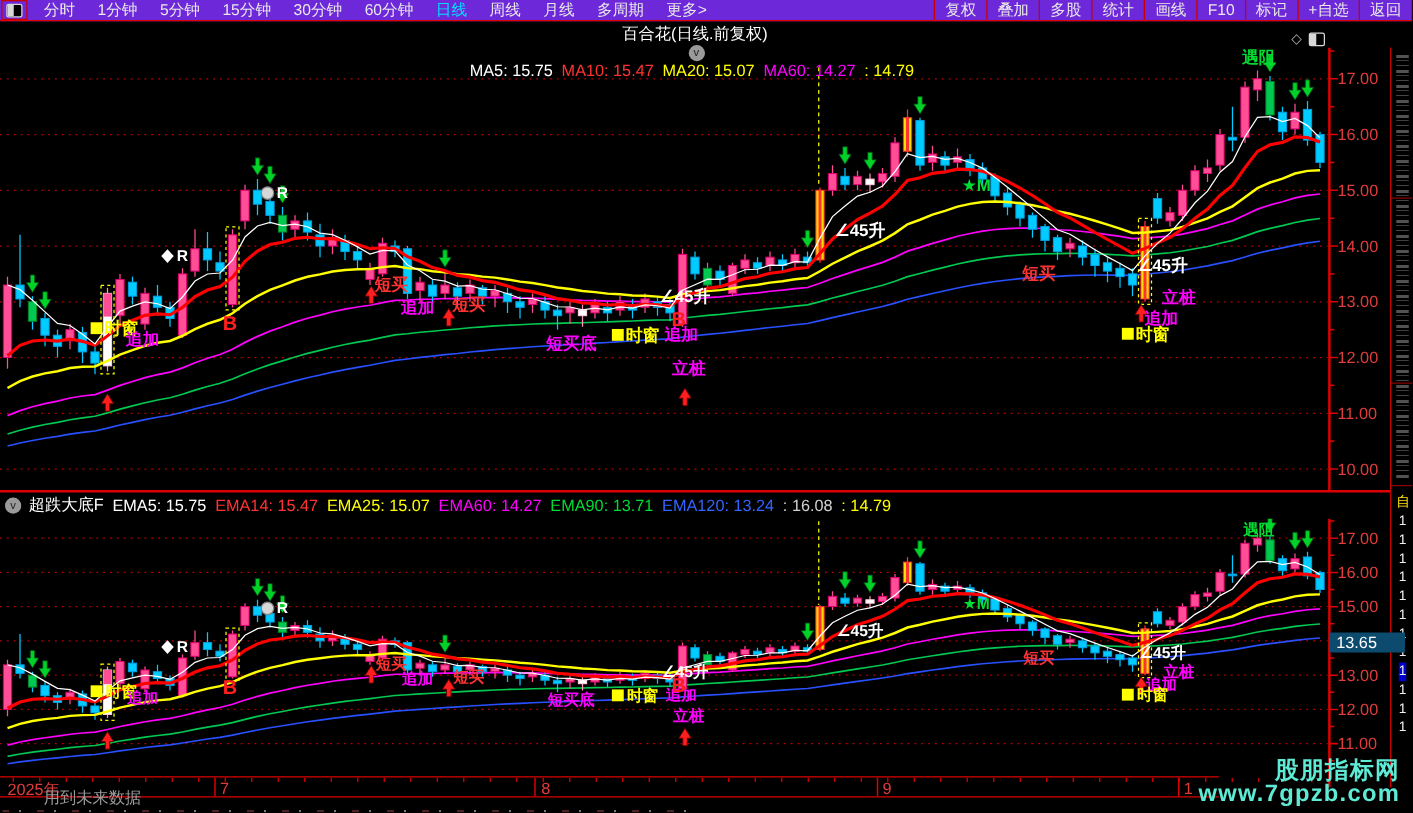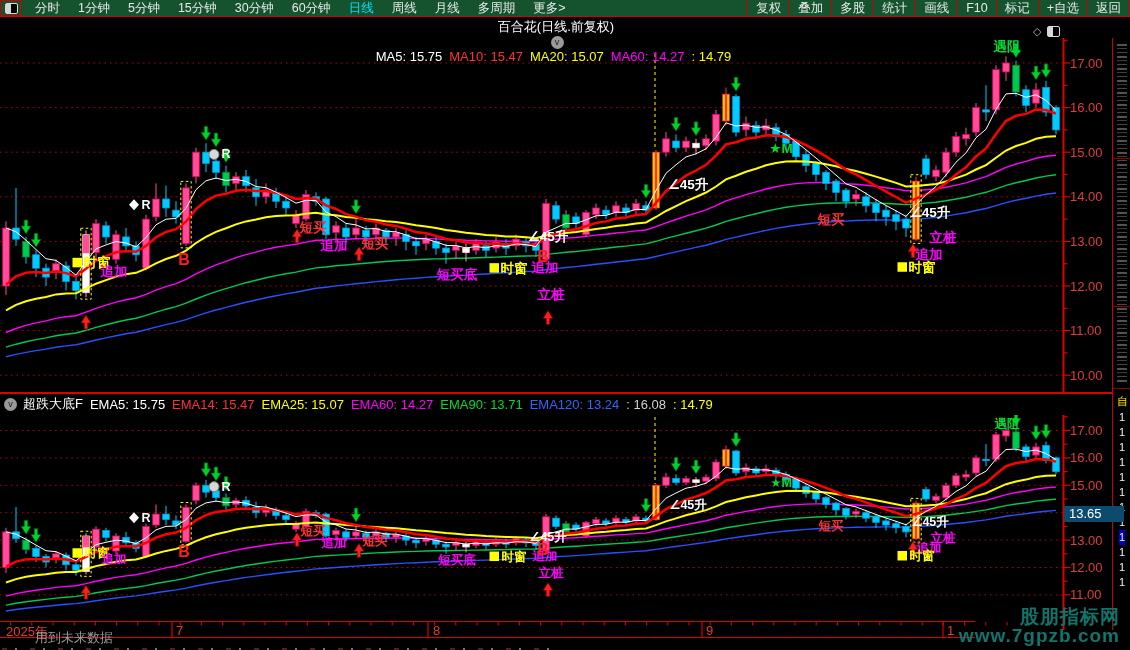--- a/index.html
+++ b/index.html
@@ -1,20 +1,20 @@
 <!DOCTYPE html>
 <html><head>
 <meta charset="utf-8">
 <style>
   html,body{margin:0;padding:0;background:#000;}
   .screen{position:relative;width:1130px;height:650px;background:#000;overflow:hidden;
           font-family:"Liberation Sans","DejaVu Sans",sans-serif;-webkit-font-smoothing:antialiased;}
   
   .topbar{position:absolute;top:0;left:0;width:1130px;height:16px;border-bottom:1.5px solid #dc0000;
-          display:flex;align-items:center;font-size:12.5px;color:#e8e8e8;background:#14532d;z-index:20;}
+          display:flex;align-items:center;font-size:12.5px;color:#e8e8e8;background:#6d28d9;z-index:20;}
   .tl-iconbox{width:19px;height:14px;border:1px solid #c80000;margin-left:1px;display:flex;align-items:center;justify-content:center;}
   .winicon{width:11px;height:9px;border:1.5px solid #d8d8d8;border-radius:2px;position:relative;background:#000;}
   .winicon::after{content:"";position:absolute;left:0;top:0;bottom:0;width:45%;background:#d8d8d8;}
   .menu-left{display:flex;align-items:center;margin-left:4px;}
   .mi{padding:0 9px;white-space:nowrap;cursor:default;}
   .mi.active{color:#00e1ff;}
   .menu-right{margin-left:auto;display:flex;align-items:center;height:100%;}
   .mr{padding:0 8px;border-left:1px solid #c80000;height:100%;display:flex;align-items:center;white-space:nowrap;}
   .mr:last-child{border-right:1px solid #c80000;}
   
@@ -42,21 +42,21 @@
   .rightstrip{position:absolute;left:1112px;top:38px;width:18px;height:592px;border-left:1.5px solid #c80000;background:#000;z-index:7;}
   .speck{position:absolute;left:4px;top:6px;width:10px;height:340px;
     background:repeating-linear-gradient(180deg,#525252 0 2px,#000 2px 4px,#3c3c3c 4px 5px,#000 5px 8px,#464646 8px 9px,#000 9px 12px);}
   .rs-red{position:absolute;left:0;width:100%;height:1px;background:#8c0000;}
   .strip-tag{position:absolute;left:4px;top:356px;color:#ffe100;font-size:11px;}
   .strip-digits{position:absolute;left:6px;top:372px;display:flex;flex-direction:column;color:#f0f0f0;font-size:11px;line-height:15px;}
   
   .notice{position:absolute;left:3px;top:629px;color:#9a9a9a;font-size:13px;z-index:9;margin-left:32px;}
   .pricebox{position:absolute;left:1064px;top:506px;width:55px;height:16px;background:#0c4a6e;color:#fff;
             font-size:13px;line-height:16px;padding-left:5px;z-index:9;}
-  .watermark{position:absolute;left:930px;top:607px;width:190px;text-align:right;color:#0f766e;font-weight:bold;
+  .watermark{position:absolute;left:930px;top:607px;width:190px;text-align:right;color:#5eead4;font-weight:bold;
              font-size:19px;line-height:19px;z-index:10;letter-spacing:1px;}
   .cornericons{position:absolute;left:1033px;top:25px;height:13px;display:flex;align-items:center;gap:6px;z-index:16;}
   .diam{color:#b4b4b4;font-size:11px;line-height:13px;}
 </style>
 </head>
 <body>
 
 <div class="screen">
 
   <div class="topbar">

